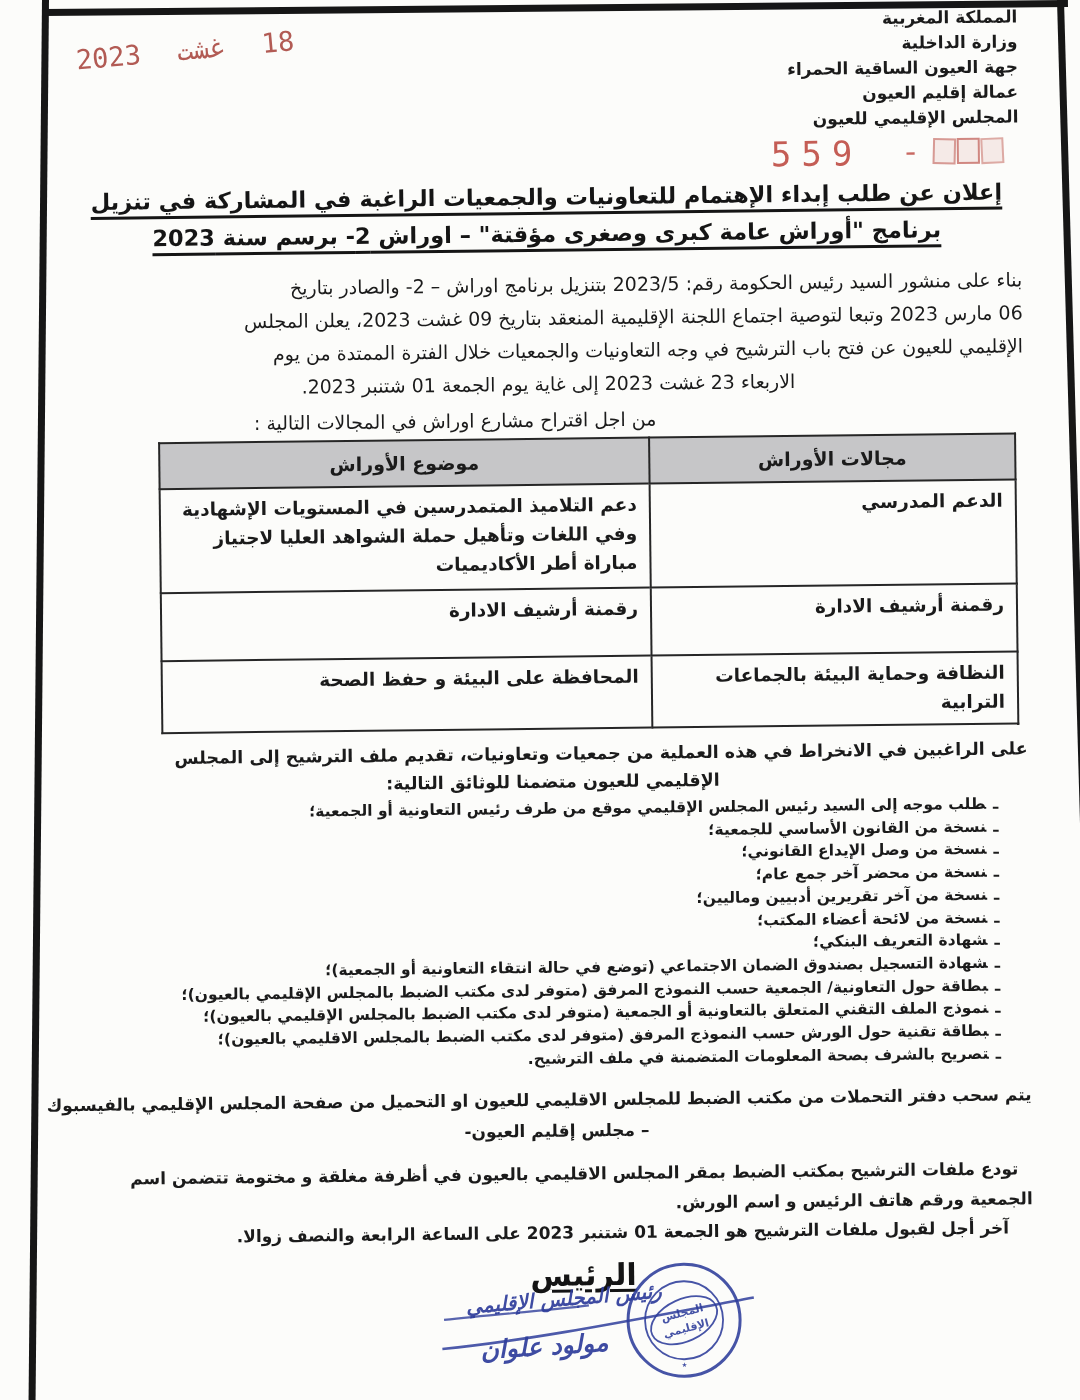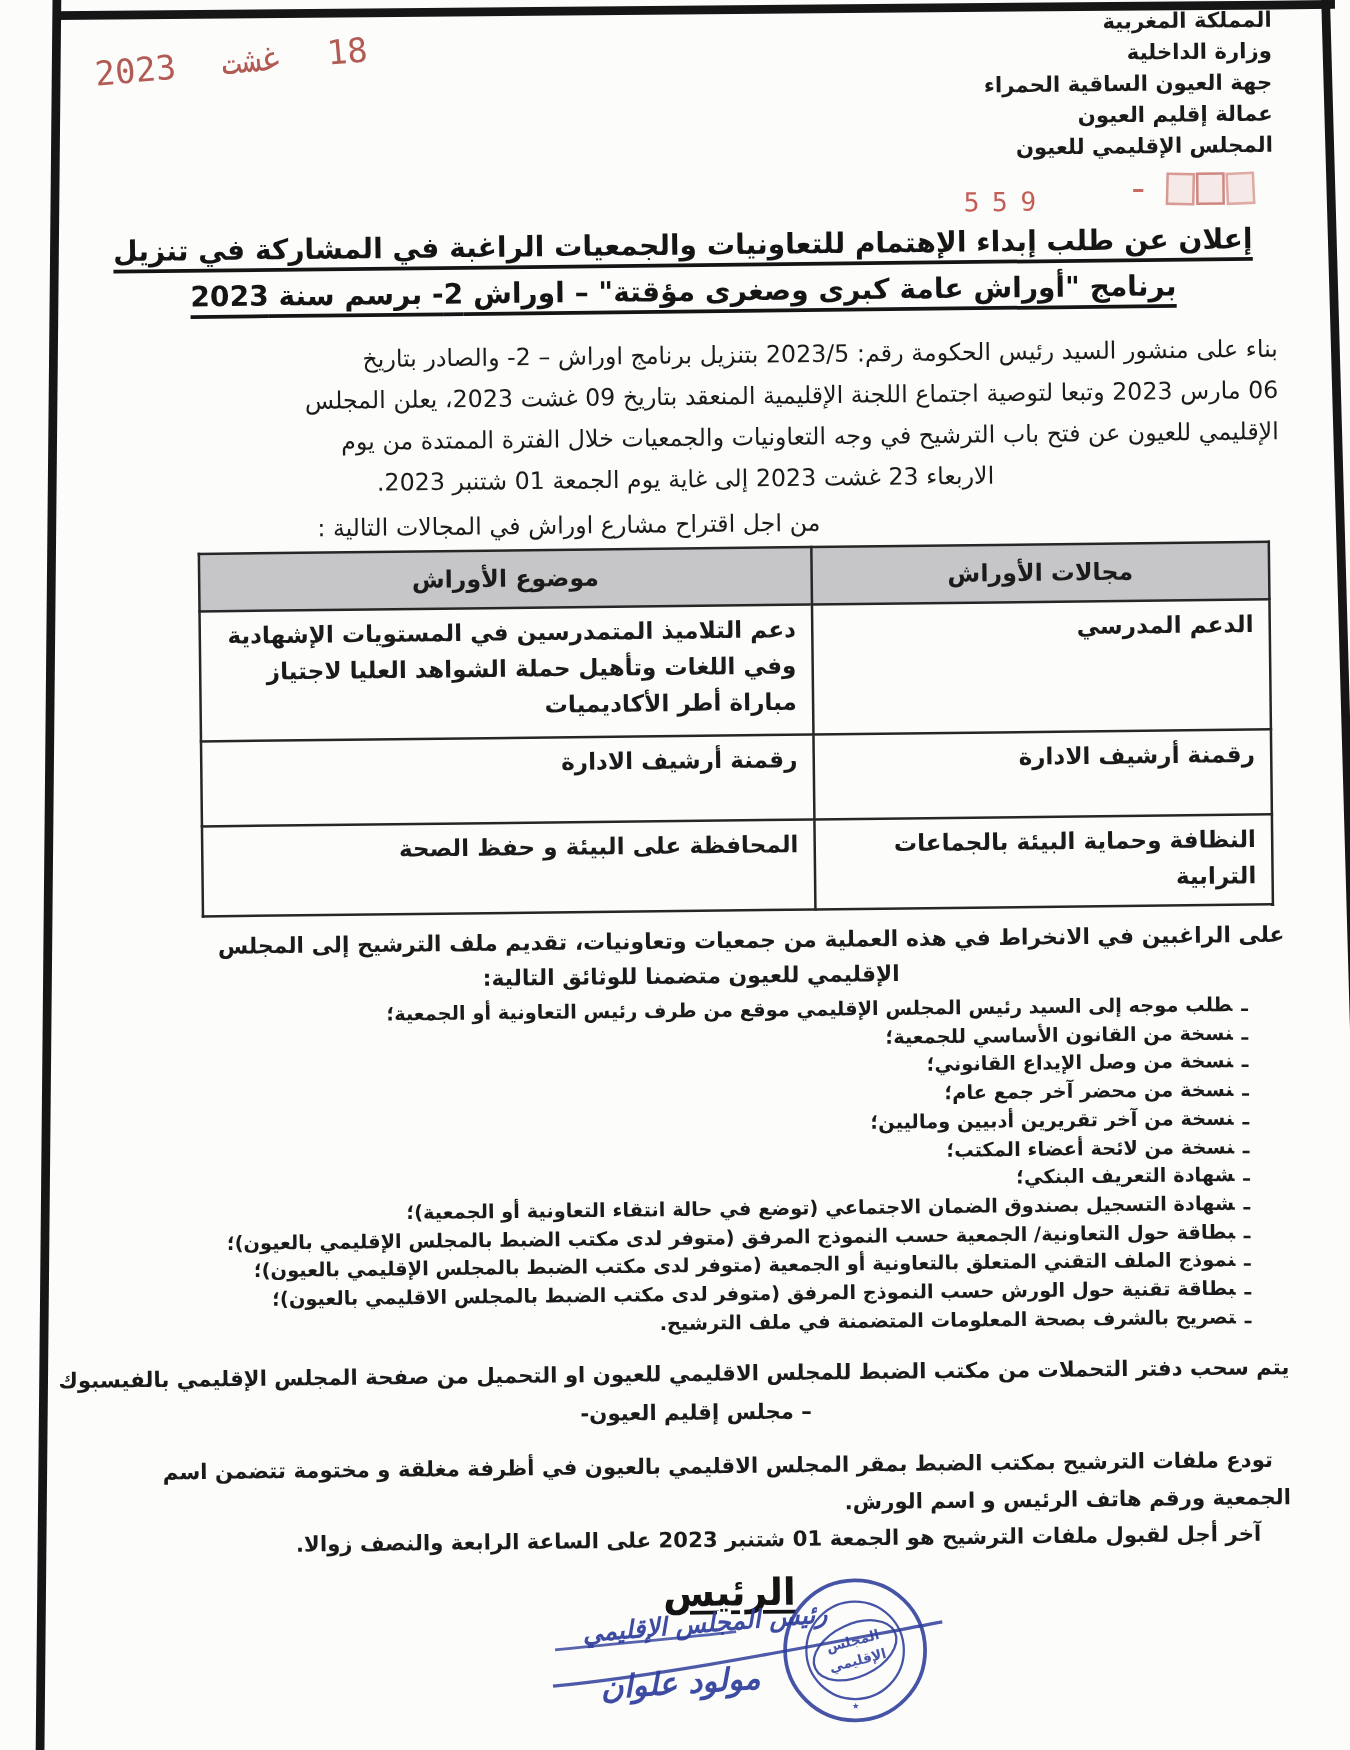--- a/index.html
+++ b/index.html
@@ -22,21 +22,21 @@
     font-family:"DejaVu Sans Mono","DejaVu Sans",monospace;
     font-size:27px;letter-spacing:4px;word-spacing:20px;
     transform:rotate(-4.5deg);opacity:.88;white-space:nowrap;
   }
 
   .letterhead{padding:9px 2px 0 0;text-align:right;font-weight:700;font-size:17px;line-height:25px;}
   .lh-line{white-space:nowrap;}
 
   
   .refstamp{position:relative;height:36px;margin-top:2px;direction:ltr;}
-  .refnum{position:absolute;left:700px;top:0;color:#c05048;font-size:21px;letter-spacing:10px;font-family:"DejaVu Sans Mono",monospace;opacity:.92;margin-top:16px;}
+  .refnum{position:absolute;left:700px;top:0;color:#c05048;font-size:34px;letter-spacing:10px;font-family:"DejaVu Sans Mono",monospace;opacity:.92;}
   .refdash{position:absolute;left:836px;top:-2px;color:#c05048;font-size:26px;opacity:.85;}
   .refbox{position:absolute;top:6px;width:19px;height:22px;border:2.5px solid rgba(186,74,66,.5);background:rgba(186,74,66,.10);}
   .refbox.b1{left:862px;transform:rotate(2deg);}
   .refbox.b2{left:886px;border-color:rgba(186,74,66,.62);}
   .refbox.b3{left:910px;transform:rotate(-2deg);border-color:rgba(186,74,66,.40);}
 
   .title{margin-top:6px;text-align:center;font-weight:700;font-size:22.5px;line-height:37px;color:#151515;}
   .t-line{white-space:nowrap;text-decoration:underline;text-decoration-thickness:2.5px;text-underline-offset:7px;}
 
   .intro{margin-top:16px;font-size:19px;line-height:33px;}

